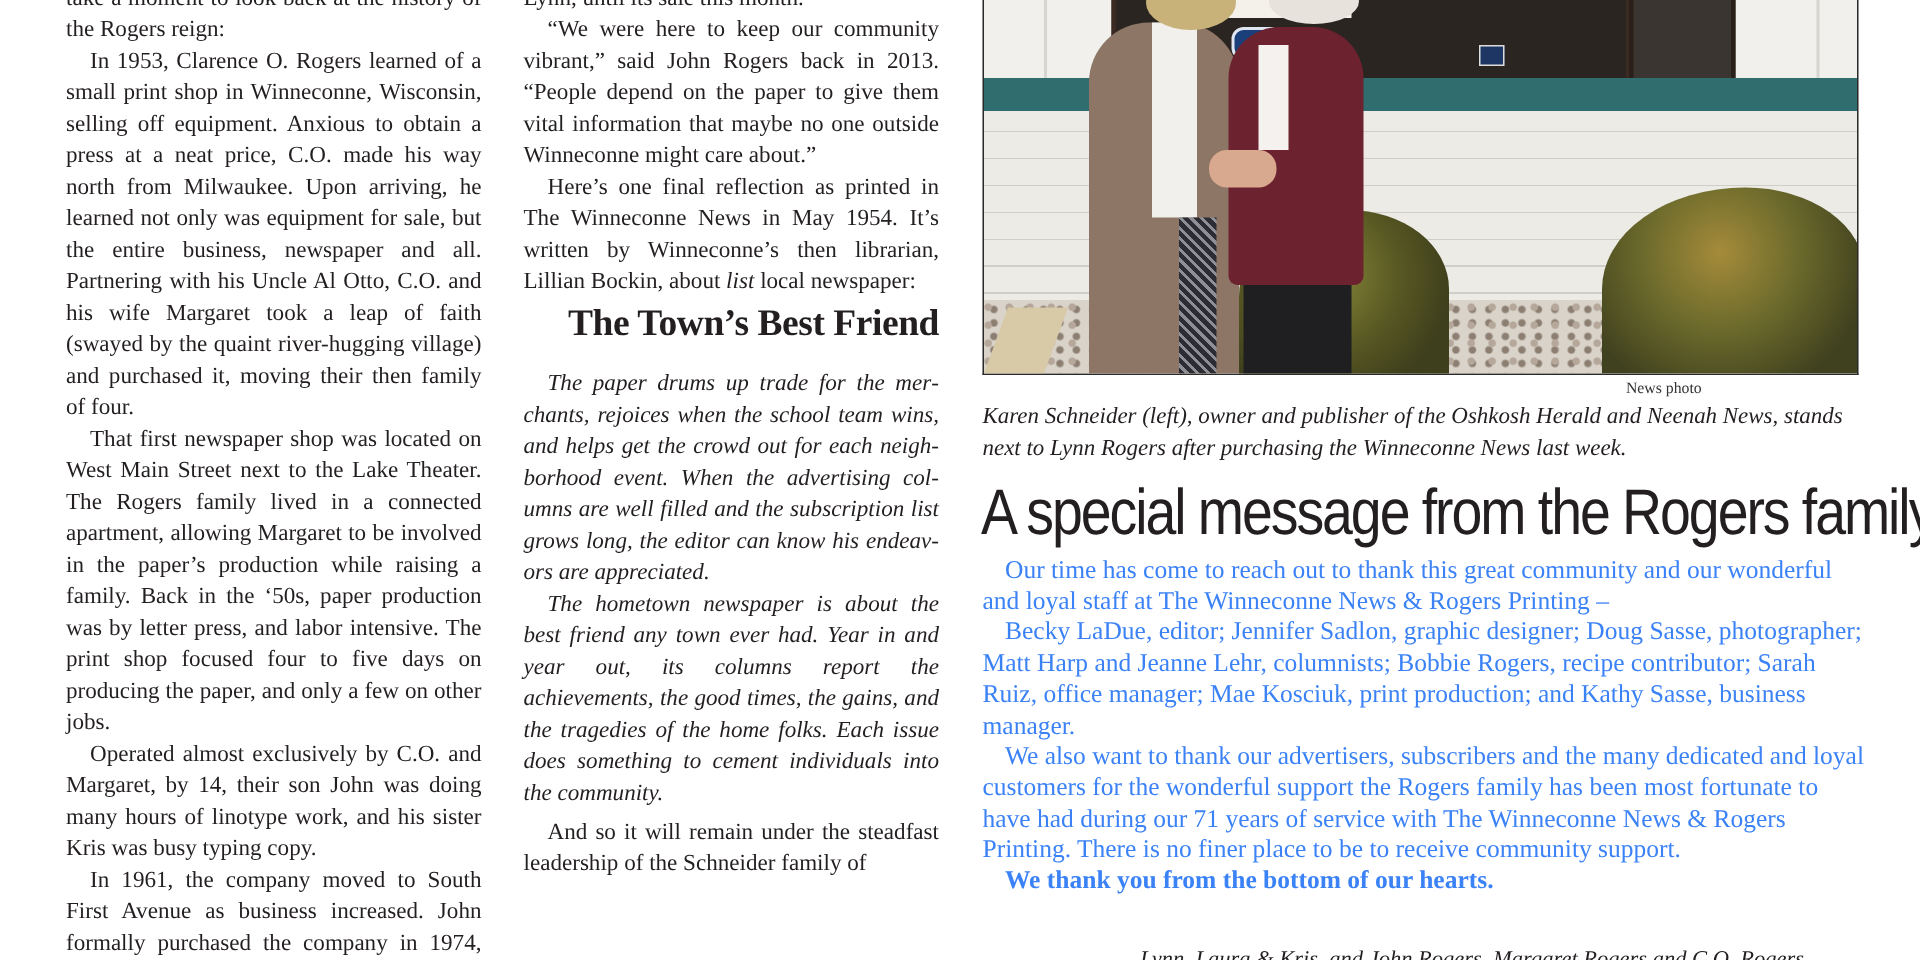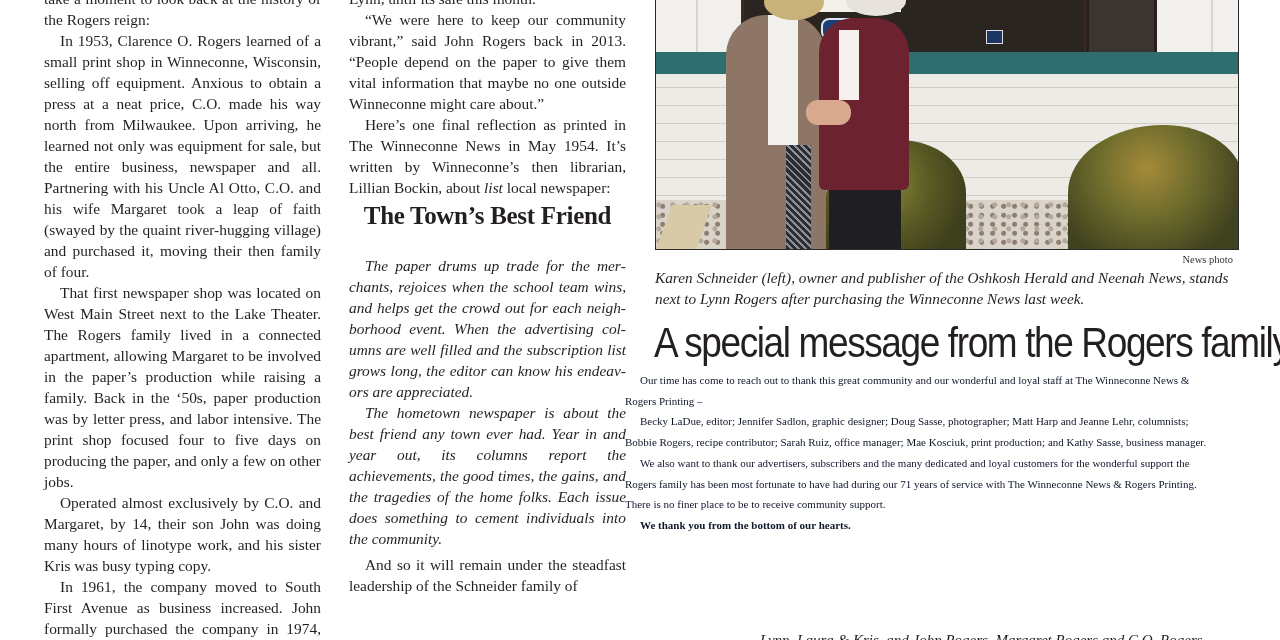--- a/index.html
+++ b/index.html
@@ -11,22 +11,22 @@
   .col {
     position:absolute; top:0; font-size:15.4px; line-height:21px;
     text-align:justify; hyphens:manual;
   }
   .col p { margin:0; text-indent:16px; }
   .col p.noind { text-indent:0; }
   #col1 { left:44px; width:277px; top:-12px; }
   #col2 { left:349px; width:277px; top:-12px; }
   .subhead {
     font-weight:bold; font-size:25px; line-height:30px;
-    margin:3px 0 24px 0; text-indent:0 !important; letter-spacing:-0.3px;
-    text-align:center;
+    margin:3px 0 14px 0; text-indent:0 !important; letter-spacing:-0.3px;
+    text-align:right;
   }
   .ital p { font-style:italic; }
 
   
   #photo {
     position:absolute; left:655px; top:0; width:582px; height:249px;
     overflow:hidden; border:1px solid #2a2a2a; border-top:none;
     background:#e9e8e3;
   }
   .ph { position:absolute; }
@@ -54,36 +54,36 @@
   .p1-shirt { left:112px; top:15px; width:30px; height:130px; background:#f2f0ec; }
   .p1-pants { left:130px; top:145px; width:25px; height:104px; background:repeating-linear-gradient(45deg,#2c2c34 0 3px,#8e8e96 3px 5px); }
   .p1-hair { left:108px; top:-16px; width:60px; height:36px; background:#c9b27a; border-radius:50%; }
   .p2-jacket { left:163px; top:18px; width:90px; height:172px; background:#6d2230; border-radius:34px 34px 6px 6px; }
   .p2-shirt { left:183px; top:30px; width:20px; height:70px; background:#f4f1ee; }
   .p2-pants { left:173px; top:180px; width:72px; height:69px; background:#1f1f22; }
   .p2-hair { left:190px; top:-14px; width:60px; height:30px; background:#e7e3dc; border-radius:50%; }
   .hands { left:150px; top:100px; width:45px; height:25px; background:#d9a98f; border-radius:12px; }
 
   #credit {
-    position:absolute; left:1146px; top:253px; width:87px; text-align:right;
+    position:absolute; left:1084px; top:253px; width:87px; 
     font-size:10.5px; line-height:14px; color:#333;
   }
   #caption {
     position:absolute; left:655px; top:268px; width:590px;
     font-style:italic; font-size:15.3px; line-height:20.5px; color:#231f20;
   }
   #headline {
     position:absolute; left:654px; top:316px; width:620px;
     font-family:"Liberation Sans Narrow","Liberation Sans","DejaVu Sans",sans-serif;
     font-size:43px; line-height:52px; letter-spacing:-1.6px;
     transform:scaleX(0.86); transform-origin:left center; white-space:nowrap; color:#231f20;
   }
   #message {
-    position:absolute; left:625px; top:370px; width:590px;
-    font-size:11px; line-height:20.7px; color:#0f172a;
+    position:absolute; left:655px; top:370px; width:590px;
+    font-size:17px; line-height:20.7px; color:#3b82f6;
   }
   #message p { margin:0; text-indent:15px; }
   #message p.b { font-weight:bold; }
   #signature {
     position:absolute; left:760px; top:630px; width:480px; height:12px; overflow:hidden;
     font-size:15px; line-height:20px; font-style:italic;
   }
 </style>
 </head>
 <body>

